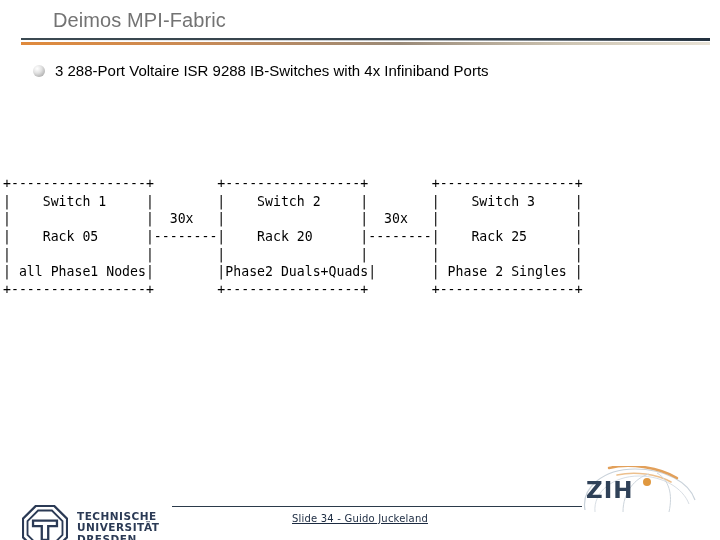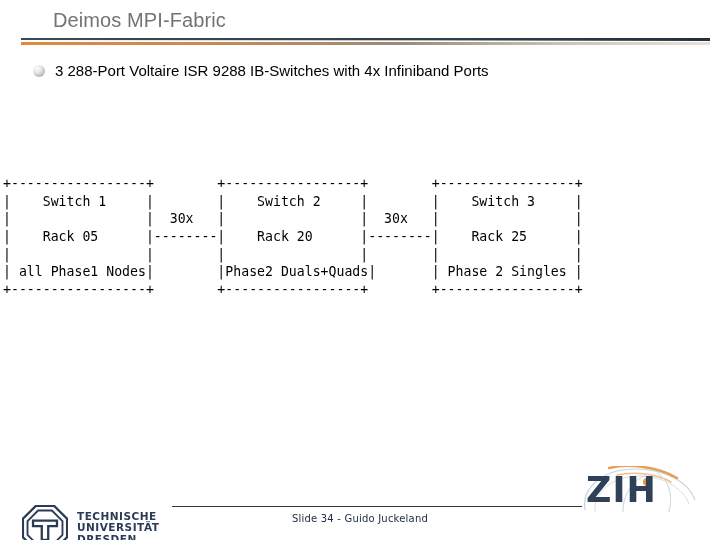--- a/index.html
+++ b/index.html
@@ -113,20 +113,21 @@
   .footer-text {
     position: absolute;
     left: 0;
     top: 513px;
     width: 720px;
     text-align: center;
     font-family: "DejaVu Sans", sans-serif;
     font-size: 10px;
     color: #1b2a40;
     letter-spacing: 0.2px;
+    text-decoration: underline;
   }
 
   
   .tud-logo {
     position: absolute;
     left: 22px;
     top: 505px;
     display: flex;
     align-items: center;
   }
@@ -151,21 +152,21 @@
   }
   .zih-swoosh {
     position: absolute;
     left: 0; top: 0;
   }
   .zih-word {
     position: absolute;
     left: 13px;
     top: 6px;
     font-family: "DejaVu Sans", sans-serif;
-    font-size: 35px;
+    font-size: 23px;
     font-weight: 700;
     color: #2f4158;
     letter-spacing: 1px;
     line-height: 36px;
   }
   .zih-tagline {
     position: absolute;
     left: 1px;
     top: 44px;
     width: 131px;

